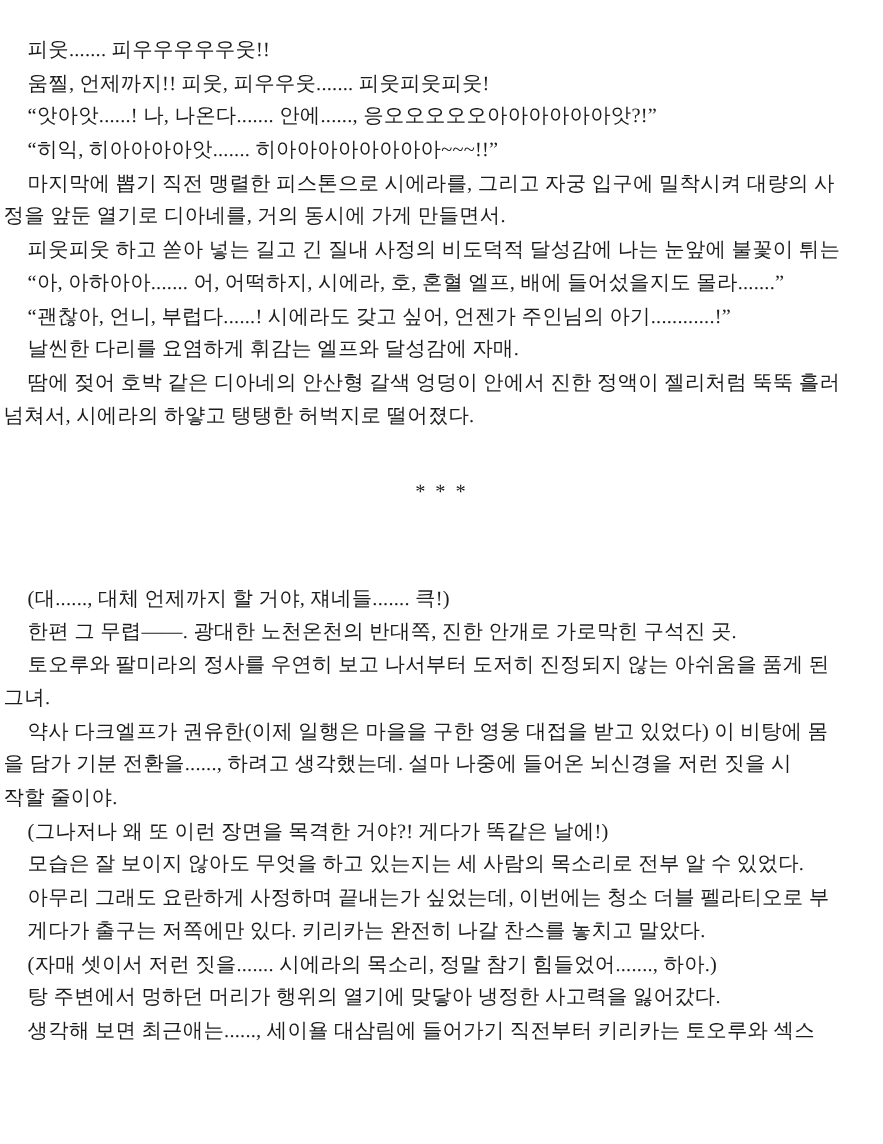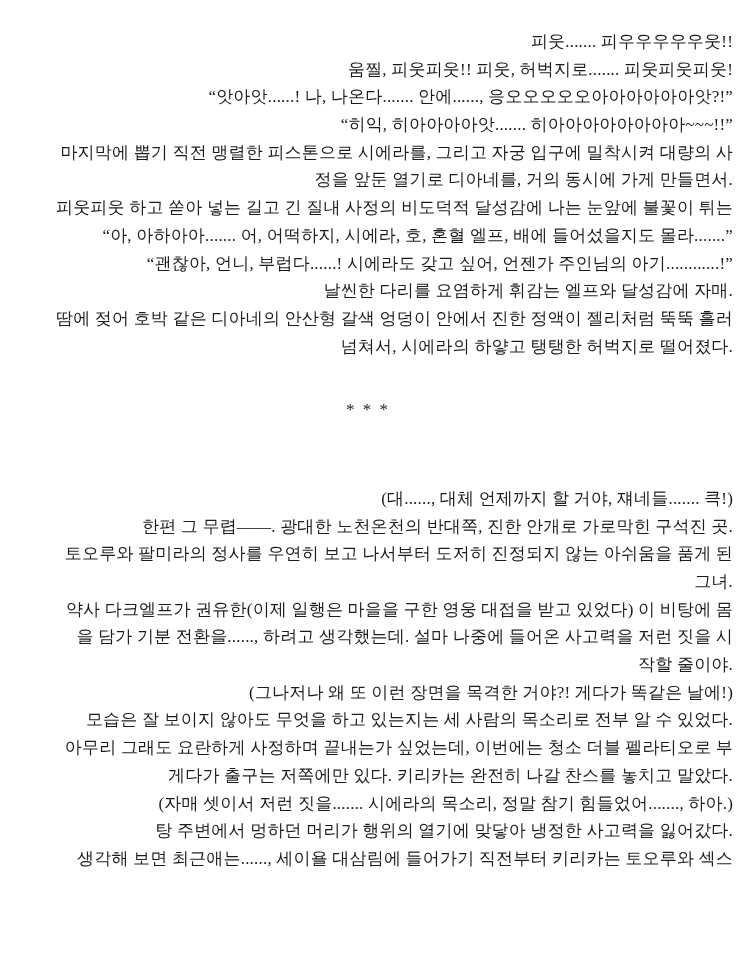--- a/index.html
+++ b/index.html
@@ -19,60 +19,59 @@
     padding: 28px 3px 0 3px;
     font-family: "Liberation Serif", "DejaVu Serif", serif;
     font-size: 17px;
     line-height: 27.7px;
     color: #1c1c1c;
     letter-spacing: 0.2px;
   }
   .line {
     white-space: nowrap;
     height: 27.7px;
-    text-align: right;
   }
   .line.indent {
     padding-left: 20px;
   }
   .divider {
     text-align: center;
     height: 27.7px;
     margin-top: 36px;
     margin-bottom: 61px;
     letter-spacing: 2px;
     color: #1c1c1c;
   }
 </style>
 </head>
 <body>
 
 <div class="page">
   <div class="section" id="section1">
       <div class="line indent">피웃....... 피우우우우우웃!!</div>
-      <div class="line indent">움찔, 피웃피웃!! 피웃, 허벅지로....... 피웃피웃피웃!</div>
+      <div class="line indent">움찔, 언제까지!! 피웃, 피우우웃....... 피웃피웃피웃!</div>
       <div class="line indent">“앗아앗......! 나, 나온다....... 안에......, 응오오오오오아아아아아아앗?!”</div>
       <div class="line indent">“히익, 히아아아아앗....... 히아아아아아아아아~~~!!”</div>
       <div class="line indent">마지막에 뽑기 직전 맹렬한 피스톤으로 시에라를, 그리고 자궁 입구에 밀착시켜 대량의 사</div>
       <div class="line">정을 앞둔 열기로 디아네를, 거의 동시에 가게 만들면서.</div>
       <div class="line indent">피웃피웃 하고 쏟아 넣는 길고 긴 질내 사정의 비도덕적 달성감에 나는 눈앞에 불꽃이 튀는</div>
       <div class="line indent">“아, 아하아아....... 어, 어떡하지, 시에라, 호, 혼혈 엘프, 배에 들어섰을지도 몰라.......”</div>
       <div class="line indent">“괜찮아, 언니, 부럽다......! 시에라도 갖고 싶어, 언젠가 주인님의 아기............!”</div>
       <div class="line indent">날씬한 다리를 요염하게 휘감는 엘프와 달성감에 자매.</div>
       <div class="line indent">땀에 젖어 호박 같은 디아네의 안산형 갈색 엉덩이 안에서 진한 정액이 젤리처럼 뚝뚝 흘러</div>
       <div class="line">넘쳐서, 시에라의 하얗고 탱탱한 허벅지로 떨어졌다.</div>
     </div>
   <div class="divider">* * *</div>
   <div class="section" id="section2">
       <div class="line indent">(대......, 대체 언제까지 할 거야, 쟤네들....... 큭!)</div>
       <div class="line indent">한편 그 무렵——. 광대한 노천온천의 반대쪽, 진한 안개로 가로막힌 구석진 곳.</div>
       <div class="line indent">토오루와 팔미라의 정사를 우연히 보고 나서부터 도저히 진정되지 않는 아쉬움을 품게 된</div>
       <div class="line">그녀.</div>
       <div class="line indent">약사 다크엘프가 권유한(이제 일행은 마을을 구한 영웅 대접을 받고 있었다) 이 비탕에 몸</div>
-      <div class="line">을 담가 기분 전환을......, 하려고 생각했는데. 설마 나중에 들어온 사고력을 저런 짓을 시</div>
+      <div class="line">을 담가 기분 전환을......, 하려고 생각했는데. 설마 나중에 들어온 뇌신경을 저런 짓을 시</div>
       <div class="line">작할 줄이야.</div>
       <div class="line indent">(그나저나 왜 또 이런 장면을 목격한 거야?! 게다가 똑같은 날에!)</div>
       <div class="line indent">모습은 잘 보이지 않아도 무엇을 하고 있는지는 세 사람의 목소리로 전부 알 수 있었다.</div>
       <div class="line indent">아무리 그래도 요란하게 사정하며 끝내는가 싶었는데, 이번에는 청소 더블 펠라티오로 부</div>
       <div class="line indent">게다가 출구는 저쪽에만 있다. 키리카는 완전히 나갈 찬스를 놓치고 말았다.</div>
       <div class="line indent">(자매 셋이서 저런 짓을....... 시에라의 목소리, 정말 참기 힘들었어......., 하아.)</div>
       <div class="line indent">탕 주변에서 멍하던 머리가 행위의 열기에 맞닿아 냉정한 사고력을 잃어갔다.</div>
       <div class="line indent">생각해 보면 최근애는......, 세이욜 대삼림에 들어가기 직전부터 키리카는 토오루와 섹스</div>
     </div>
 </div>

